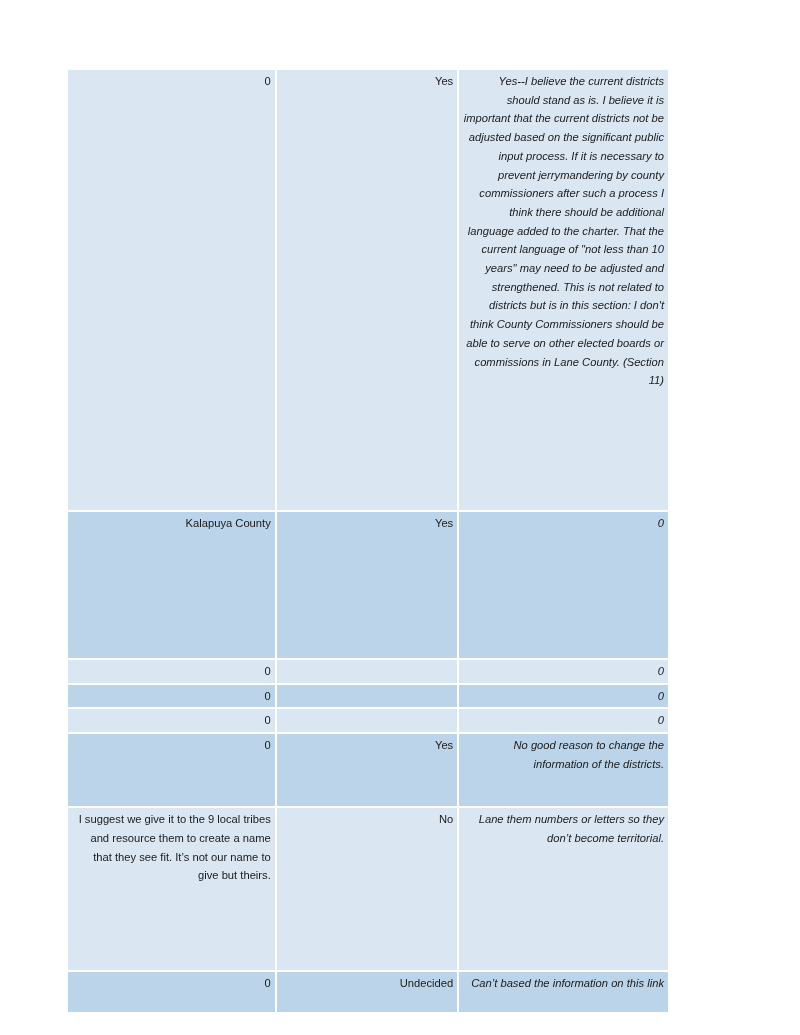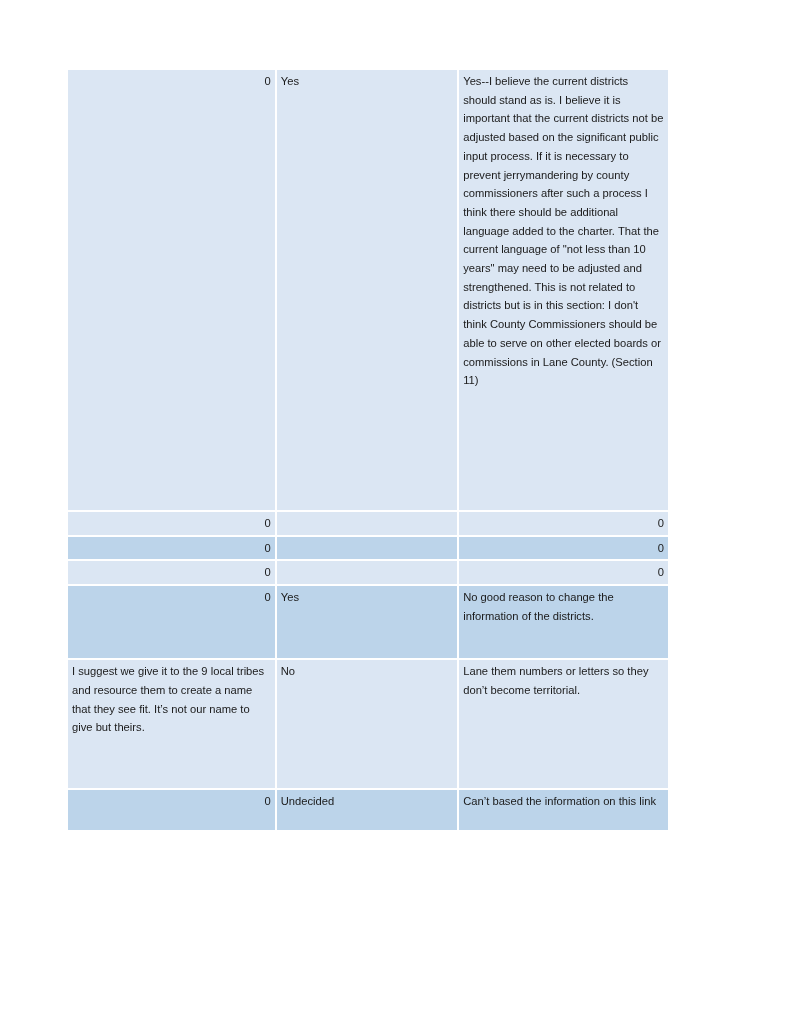--- a/index.html
+++ b/index.html
@@ -33,50 +33,55 @@
     vertical-align: top;
     font-size: 11.2px;
     line-height: 18.7px;
     color: #1a1a1a;
     padding: 2px 4px 2px 4px;
     border-right: 2px solid #ffffff;
     border-bottom: 2px solid #ffffff;
     overflow: hidden;
     word-wrap: break-word;
   }
-  .grid td:last-child { border-right: none; }
+  .grid td:last-child { border-right: none; font-style: italic; }
   .grid tr:last-child td { border-bottom: none; }
 
   
   .c1 { width: 206px; }
   .c2 { width: 180px; }
   .c3 { width: 206px; }
 
   
   .fill-light { background: #dbe6f3; }
   .fill-dark  { background: #bcd4ea; }
 
   .num { text-align: right; }
-  .txt { text-align: left; }
+  .txt { text-align: right; }
 </style>
 </head>
 <body>
 
 <div class="sheet">
   <table class="grid" id="grid">
     <colgroup>
       <col class="c1">
       <col class="c2">
       <col class="c3">
     </colgroup>
     <tbody id="grid-body">
         <tr style="height: 436px;">
           <td class="fill-light num" style="height: 436px;">0</td>
           <td class="fill-light txt" style="height: 436px;">Yes</td>
           <td class="fill-light txt" style="height: 436px;">Yes--I believe the current districts should stand as is.  I believe it is important that the current districts not be adjusted based on the significant public input process.  If it is necessary to prevent jerrymandering by county commissioners after such a process I think there should be additional language added to the charter.  That the current language of "not less than 10 years" may need to be adjusted and strengthened.     This is not related to districts but is in this section: I don't think County Commissioners should be able to serve on other elected boards or commissions in Lane County. (Section 11)</td>
+        </tr>
+        <tr style="height: 148px;">
+          <td class="fill-dark txt">Kalapuya County</td>
+          <td class="fill-dark txt">Yes</td>
+          <td class="fill-dark num">0</td>
         </tr>
         <tr style="height: 17px;">
           <td class="fill-light num">0</td>
           <td class="fill-light txt"></td>
           <td class="fill-light num">0</td>
         </tr>
         <tr style="height: 17px;">
           <td class="fill-dark num">0</td>
           <td class="fill-dark txt"></td>
           <td class="fill-dark num">0</td>
@@ -84,21 +89,21 @@
         <tr style="height: 17px;">
           <td class="fill-light num">0</td>
           <td class="fill-light txt"></td>
           <td class="fill-light num">0</td>
         </tr>
         <tr style="height: 74px;">
           <td class="fill-dark num">0</td>
           <td class="fill-dark txt">Yes</td>
           <td class="fill-dark txt">No good reason to change the information of the districts.</td>
         </tr>
-        <tr style="height: 130px;">
+        <tr style="height: 164px;">
           <td class="fill-light txt">I suggest we give it to the 9 local tribes and resource them to create a name that they see fit. It’s not our name to give but theirs.</td>
           <td class="fill-light txt">No</td>
           <td class="fill-light txt">Lane them numbers or letters so they don’t become territorial.</td>
         </tr>
         <tr style="height: 40px;">
           <td class="fill-dark num">0</td>
           <td class="fill-dark txt">Undecided</td>
           <td class="fill-dark txt">Can’t based the information on this link</td>
         </tr>
       </tbody>

